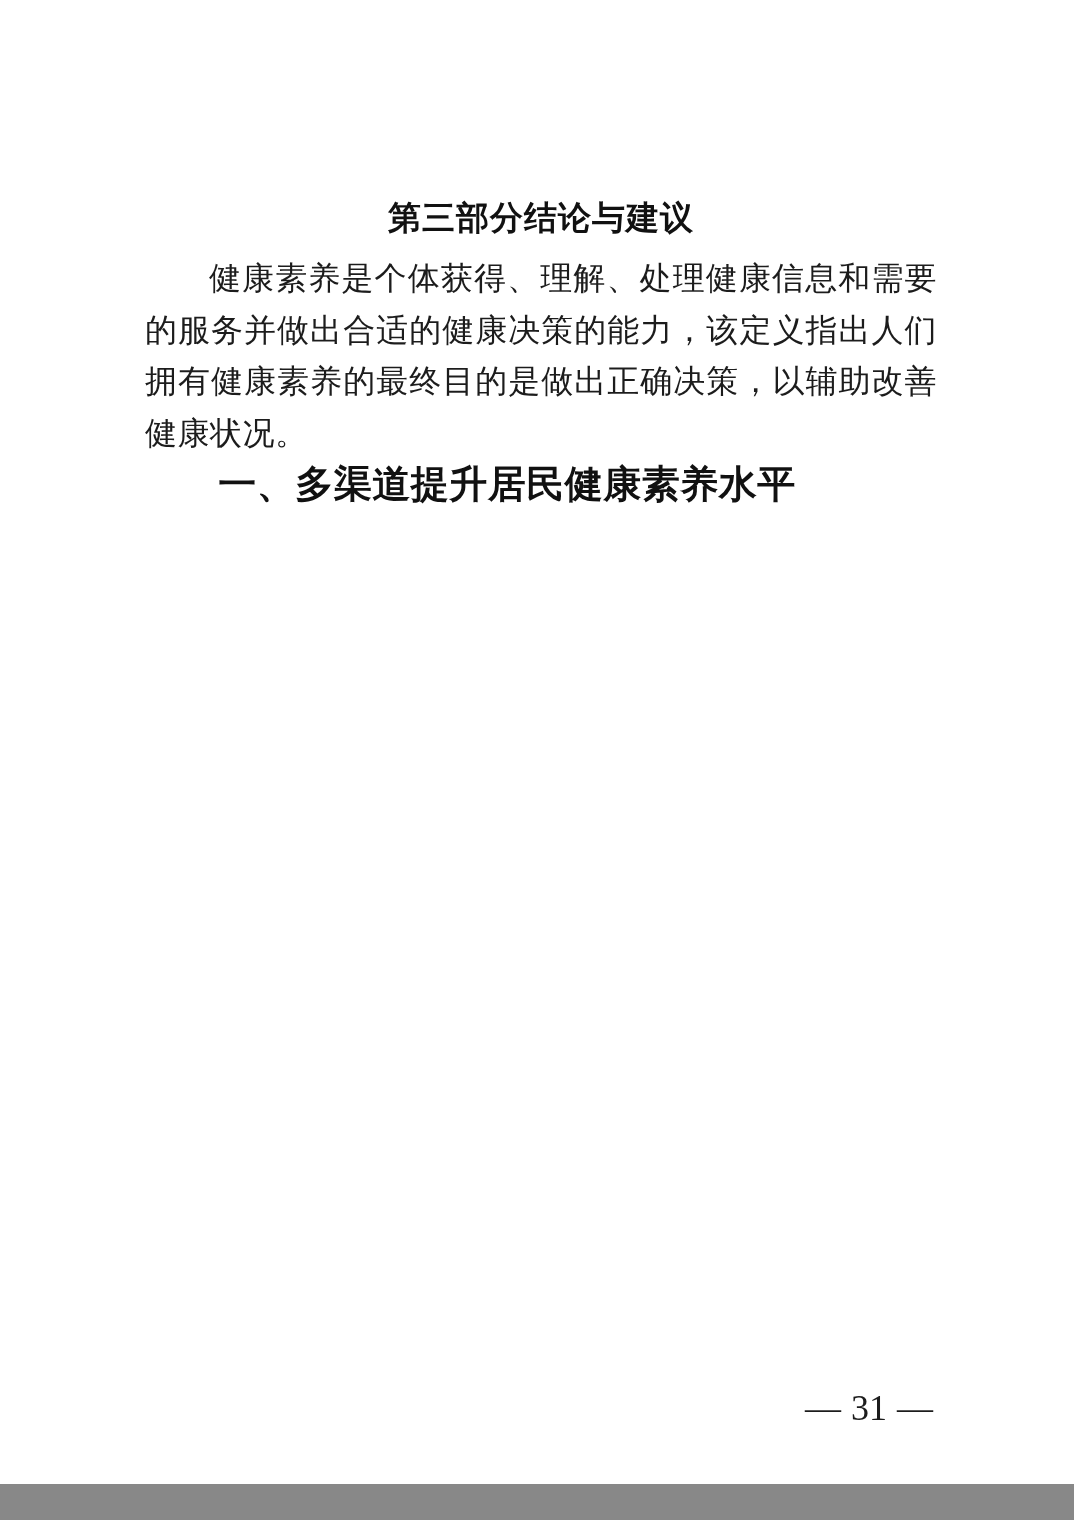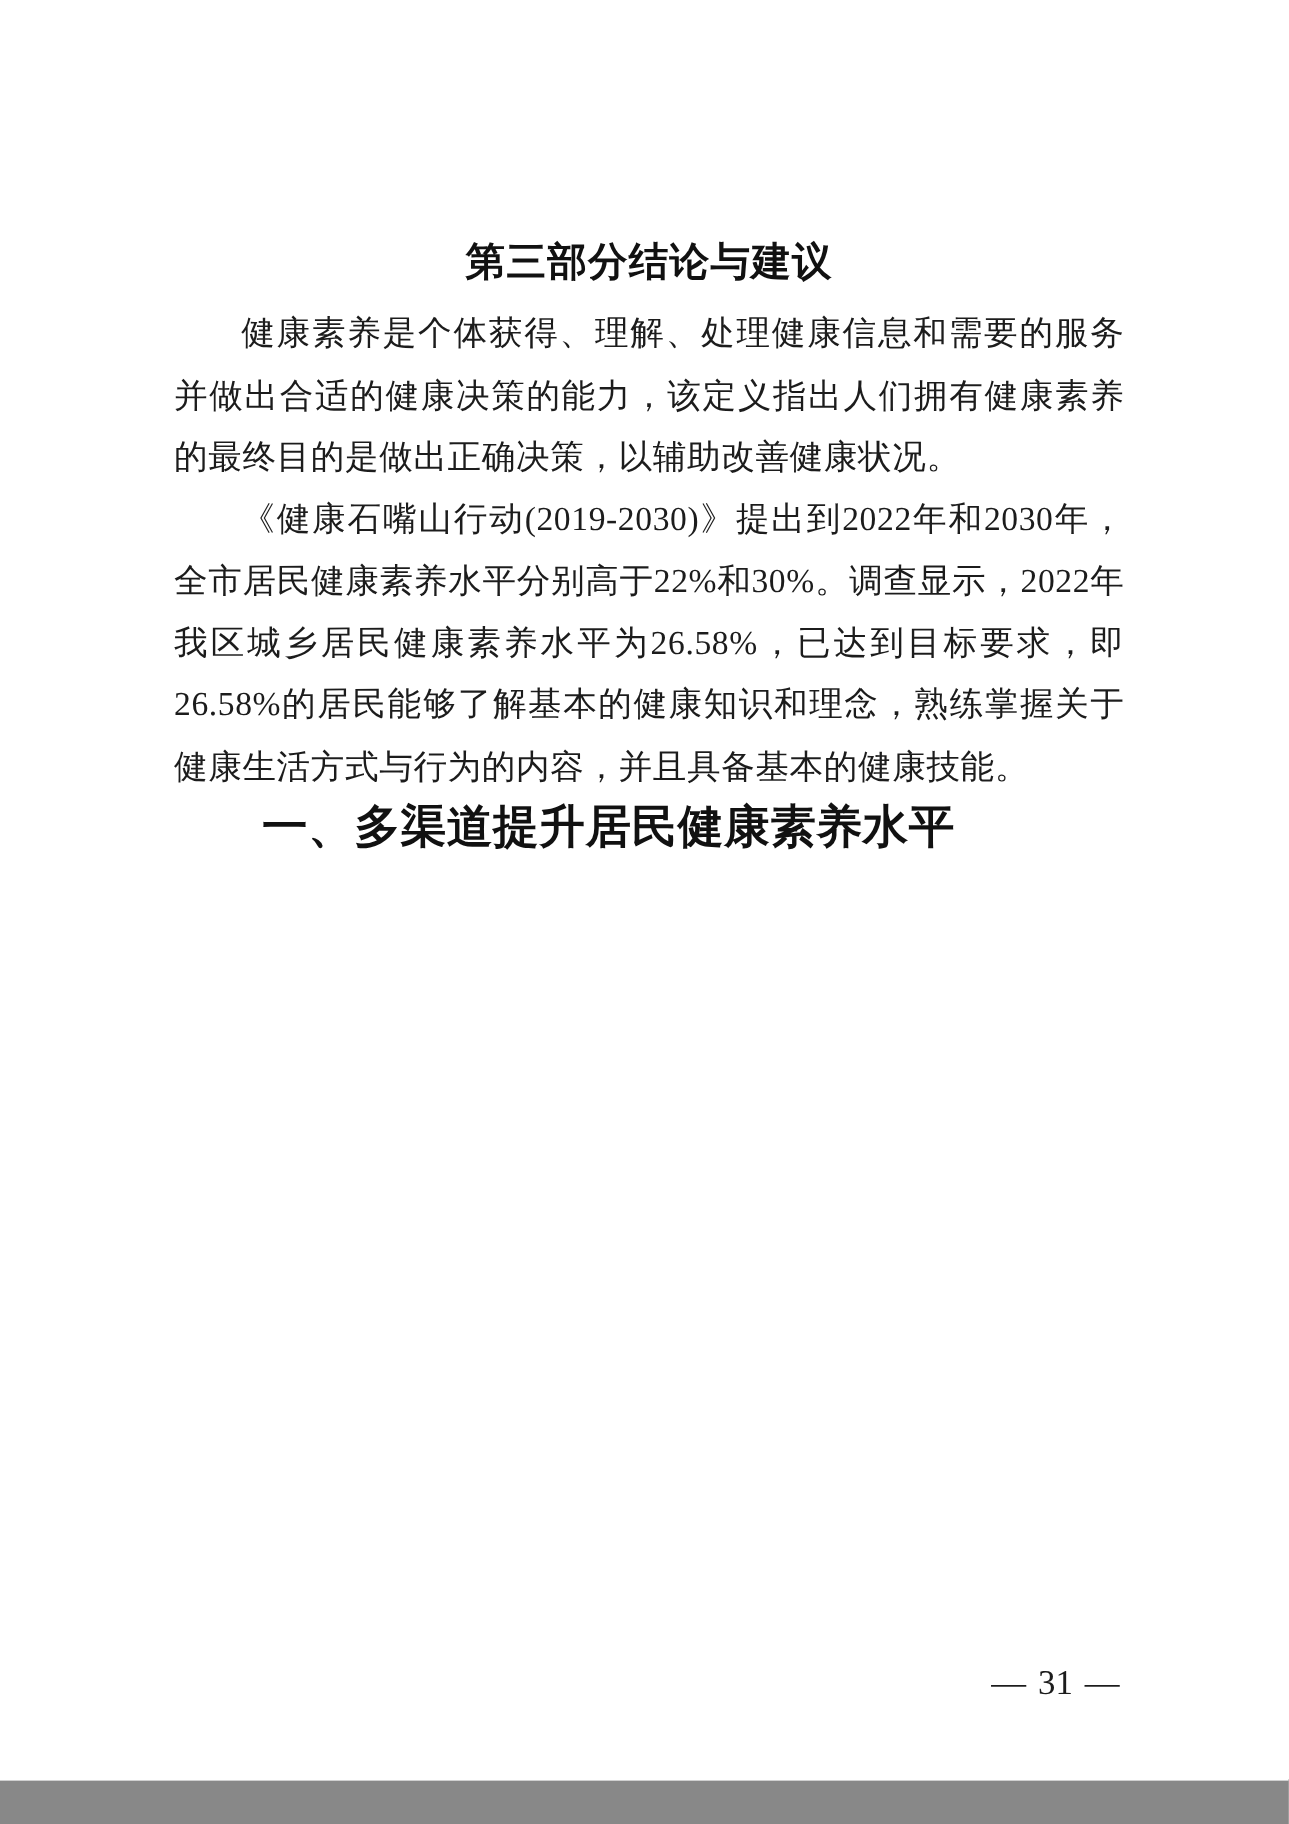--- a/index.html
+++ b/index.html
@@ -27,21 +27,21 @@
     font-size: 33px;
     font-weight: 700;
     line-height: 50px;
     text-align: center;
     color: #111111;
     letter-spacing: 1px;
   }
   p.body-para {
     margin: 0;
     font-family: "Liberation Serif", "DejaVu Serif", serif;
-    font-size: 28px;
+    font-size: 32px;
     line-height: 51.5px;
     color: #1c1c1c;
     text-align: justify;
     text-indent: 2em;
     letter-spacing: 0.5px;
   }
   h2.section-heading {
     margin: 0;
     font-family: "Liberation Sans", "DejaVu Sans", sans-serif;
     font-size: 38px;
@@ -49,36 +49,35 @@
     line-height: 51.5px;
     color: #111111;
     text-indent: 1.93em;
     letter-spacing: 0.5px;
   }
   .footer {
     position: absolute;
     top: 1387px;
     right: 136px;
     font-family: "Liberation Serif", "DejaVu Serif", serif;
-    font-size: 29px;
+    font-size: 36px;
     color: #1c1c1c;
     white-space: nowrap;
   }
   .footer span { margin: 0 5px; }
 </style>
 </head>
 <body>
 
 <div class="page">
   <div class="content">
     <h1 class="doc-title">第三部分结论与建议</h1>
 
     <p class="body-para">健康素养是个体获得、理解、处理健康信息和需要的服务并做出合适的健康决策的能力，该定义指出人们拥有健康素养的最终目的是做出正确决策，以辅助改善健康状况。</p>
 
-    <p class="body-para">《健康石嘴山行动(2019-2030)》提出到2022年和2030年，全市居民健康素养水平分别高于22%和30%。调查显示，2022年我区城乡居民健康素养水平为26.58%，已达到目标要求，即26.58%的居民能够了解基本的健康知识和理念，熟练掌握关于健康生活方式与行为的内容，并且具备基本的健康技能。</p>
 
 
     <h2 class="section-heading">一、多渠道提升居民健康素养水平</h2>
 
 
   </div>
 
   <div class="footer">
     <span>—</span><span>31</span><span>—</span>
   </div>

